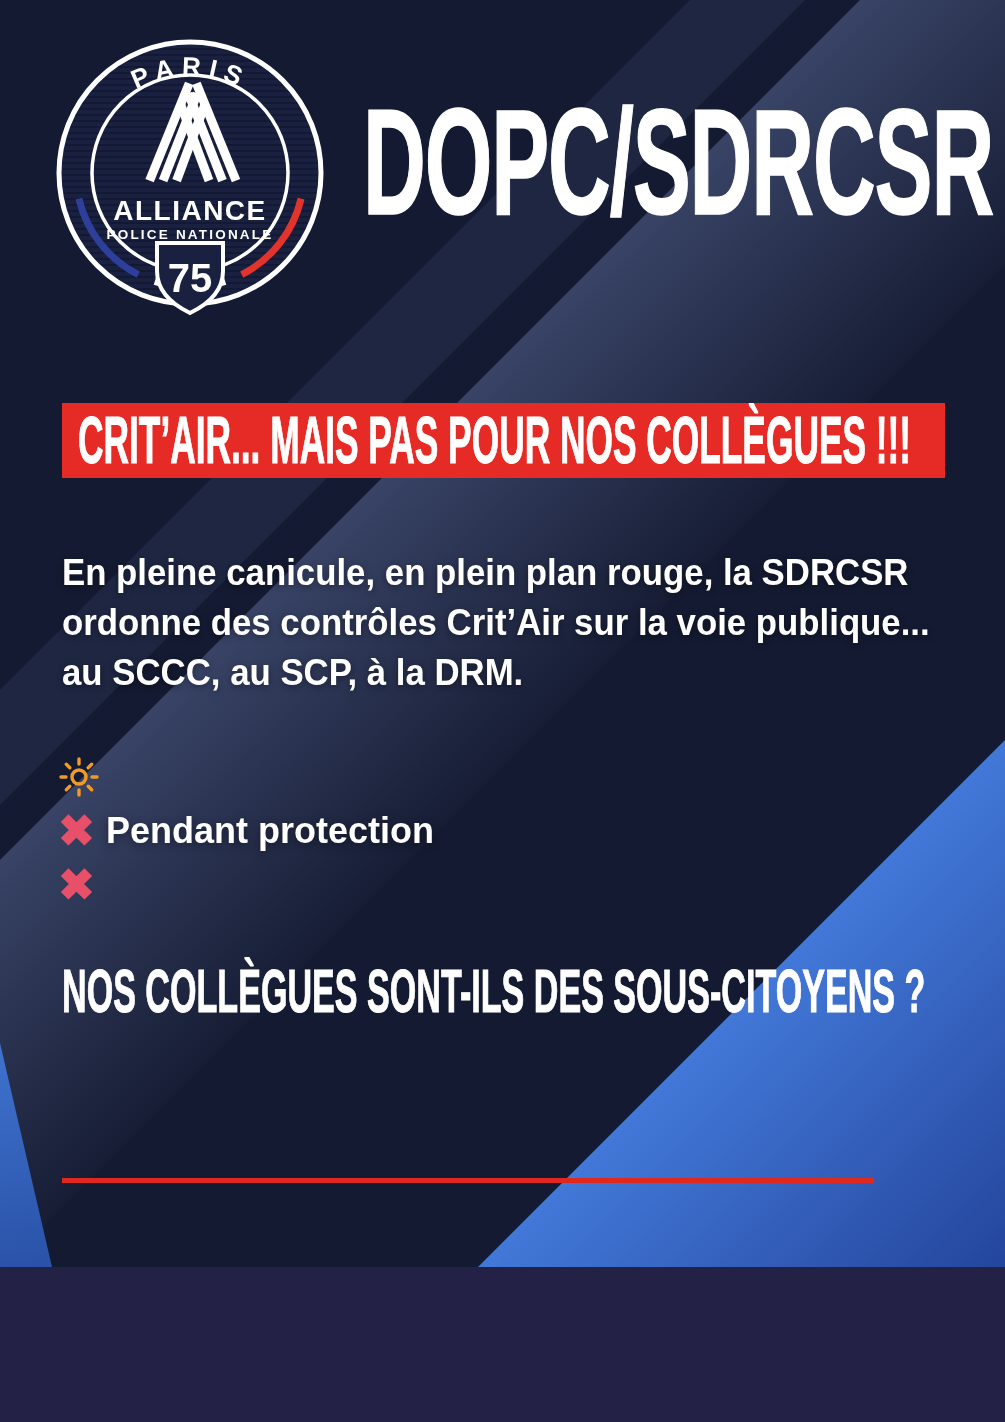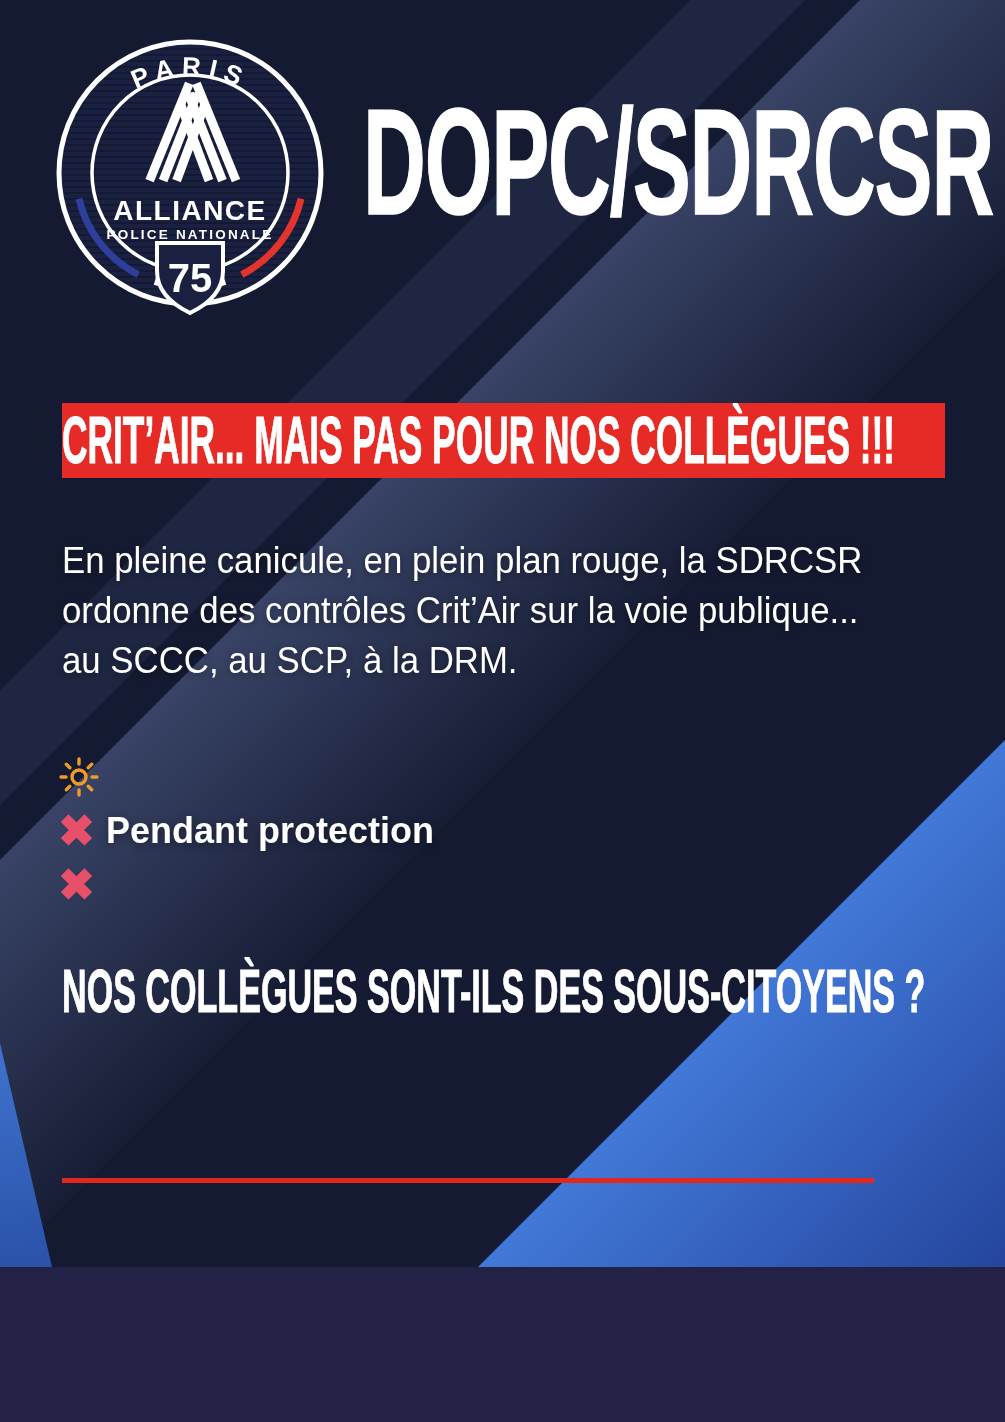--- a/index.html
+++ b/index.html
@@ -11,26 +11,26 @@
   .layer{position:absolute;z-index:2;}
 
   
   .headline{left:363px;top:87px;line-height:150px;font-size:150px;font-weight:700;
     letter-spacing:-2px;white-space:nowrap;}
   .cond{display:inline-block;transform-origin:0 50%;}
   .headline .cond{transform:scaleX(.58);-webkit-text-stroke:1.5px #fff;}
 
   
   .banner{left:62px;top:403px;width:883px;height:75px;background:#e62b26;
-    box-sizing:border-box;line-height:75px;font-size:66px;
+    padding-left:16px;box-sizing:border-box;line-height:75px;font-size:66px;
     font-weight:700;white-space:nowrap;}
   .banner .cond{transform:scaleX(.535);-webkit-text-stroke:1px #fff;}
 
   
-  .intro{left:62px;top:536px;width:940px;font-size:37px;font-weight:400;
+  .intro{left:62px;top:548px;width:940px;font-size:37px;font-weight:700;
     line-height:50px;}
   .intro .cond{transform:scaleX(.94);white-space:pre-line;
     text-shadow:0 2px 8px rgba(0,0,0,.4);}
 
   
   .grievances{left:58px;top:750px;width:600px;}
   .g-row{display:flex;align-items:center;height:54px;}
   .g-icon{width:48px;flex:0 0 48px;display:flex;align-items:center;}
   .cross{font-size:44px;font-weight:700;color:#e8506a;line-height:48px;}
   .g-text{font-size:36px;font-weight:700;white-space:pre;

